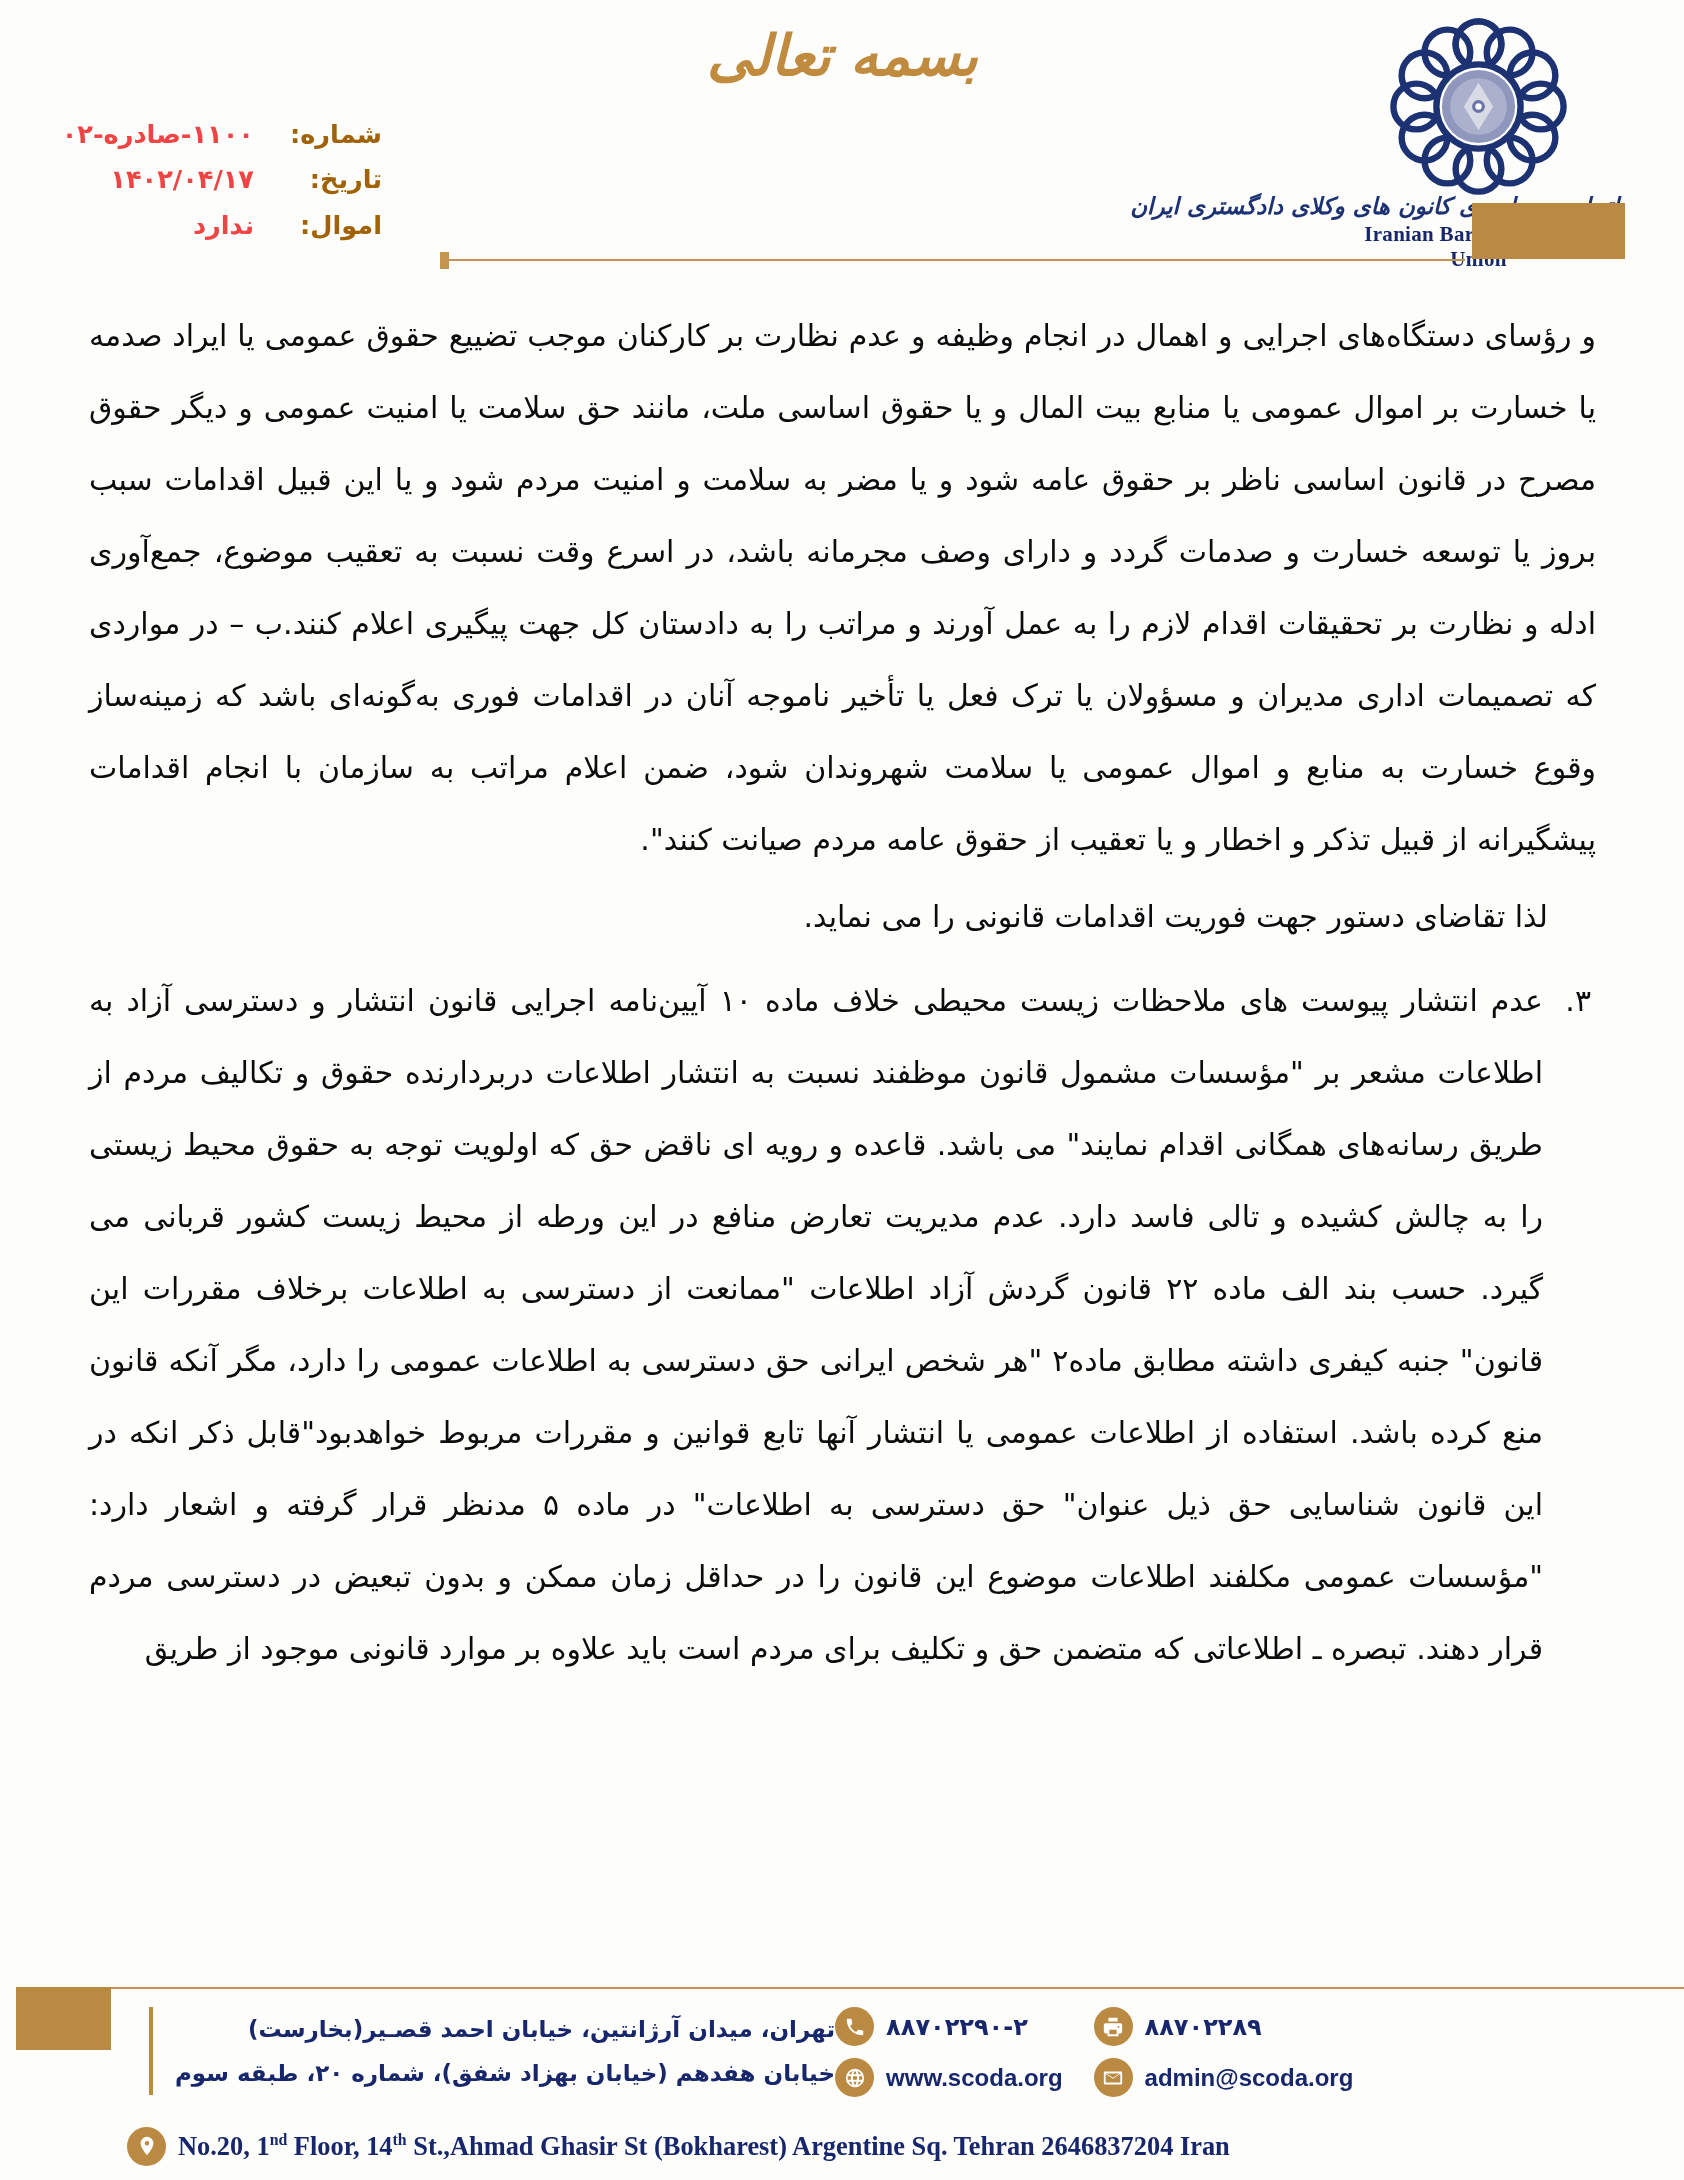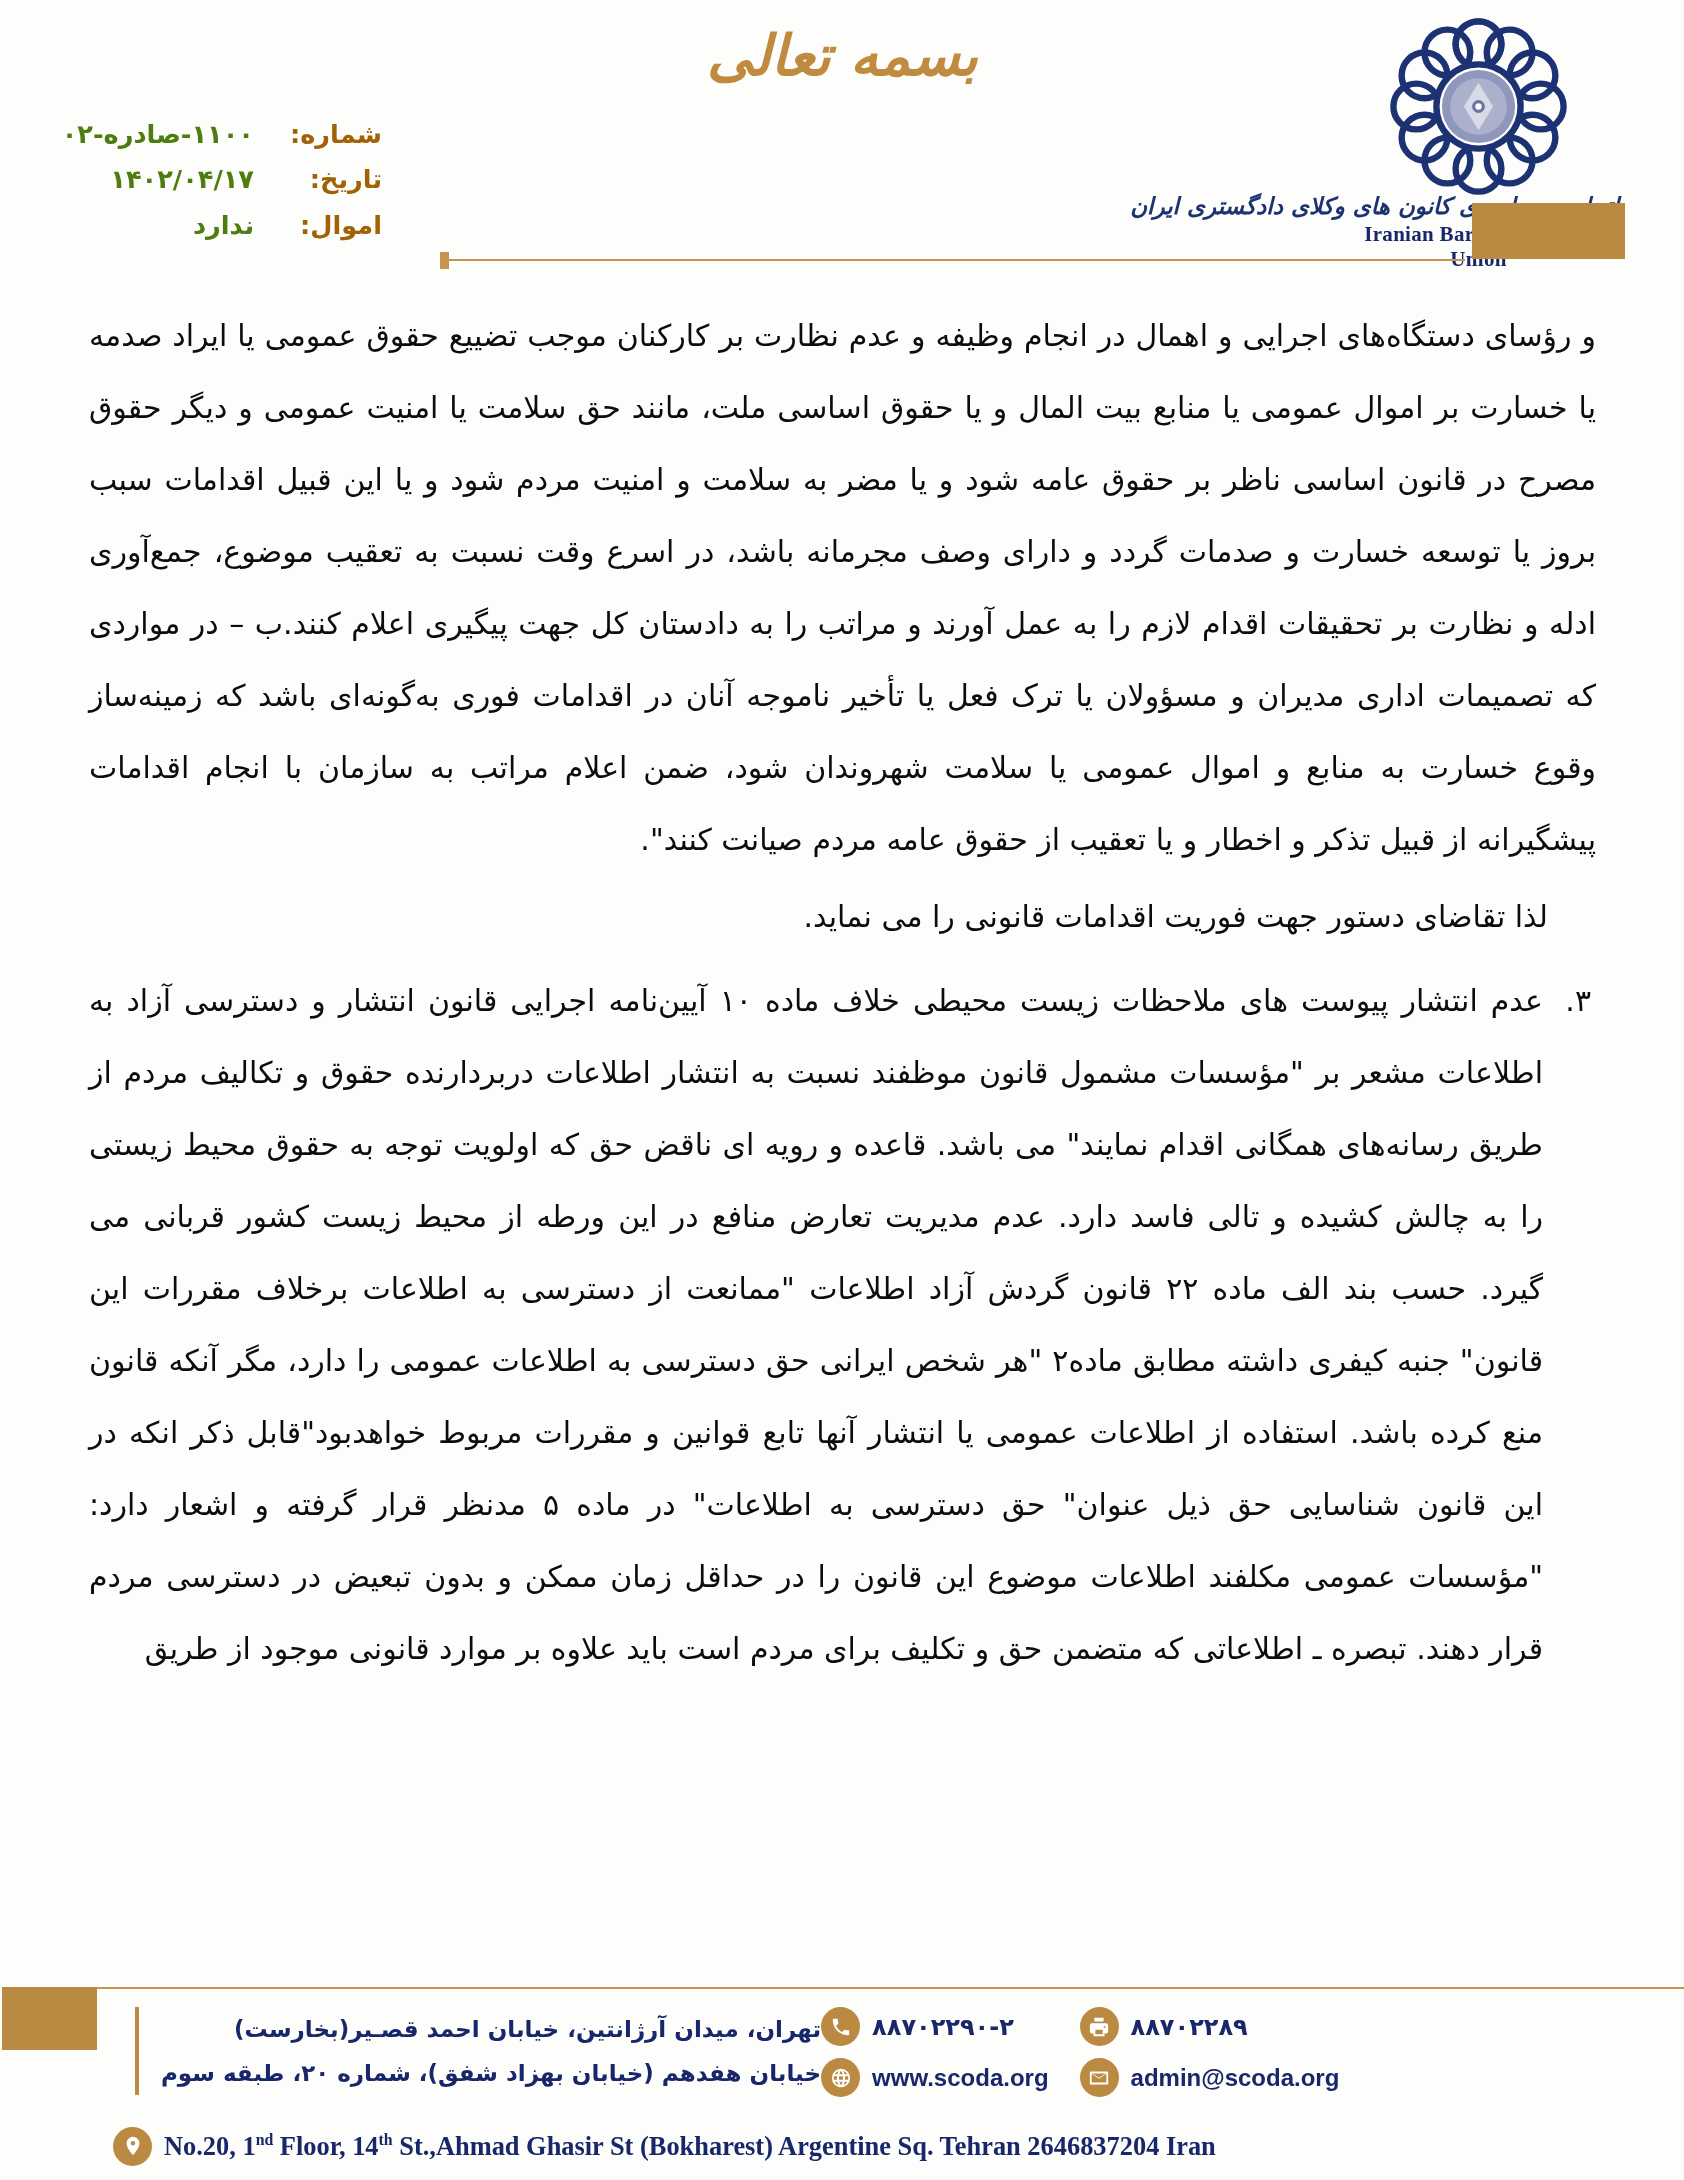--- a/index.html
+++ b/index.html
@@ -64,21 +64,21 @@
   }
   .meta-label {
     color: #a16207;
     font-size: 25.6px;
     font-weight: 600;
     min-width: 94px;
     text-align: right;
     letter-spacing: 1.7px;
   }
   .meta-value {
-    color: #4d7c0f;
+    color: #ef4444;
     font-size: 25.6px;
     font-weight: 600;
     white-space: nowrap;
     text-align: right;
     flex: 1;
   }
 
   
   .logo-block {
     position: absolute;
@@ -185,21 +185,21 @@
     right: -48px;
     top: 0;
     font-size: 30px;
     font-weight: 500;
     color: #0c0c0c;
   }
 
   
   .footer {
     position: absolute;
-    left: 2px; right: 0; bottom: 0;
+    left: 16px; right: 0; bottom: 0;
     height: 196px;
   }
   .ftr-rule {
     position: absolute;
     top: 0;
     left: 0; right: 0;
     height: 5.1px;
   }
   .ftr-rule .line {
     position: absolute;

